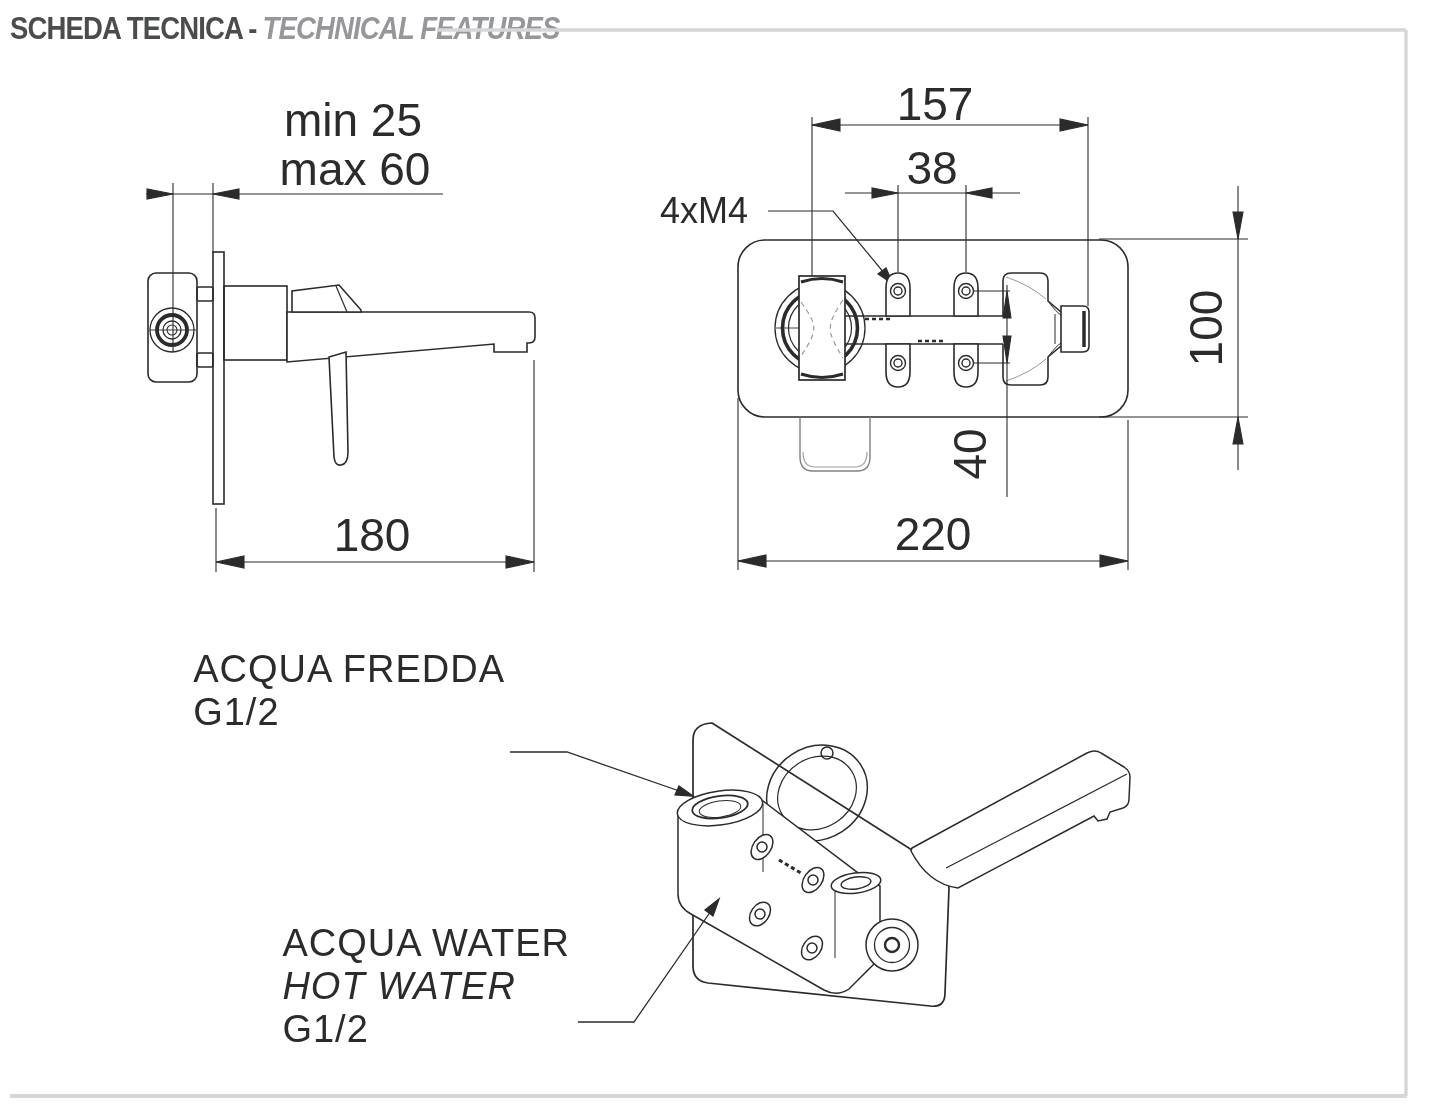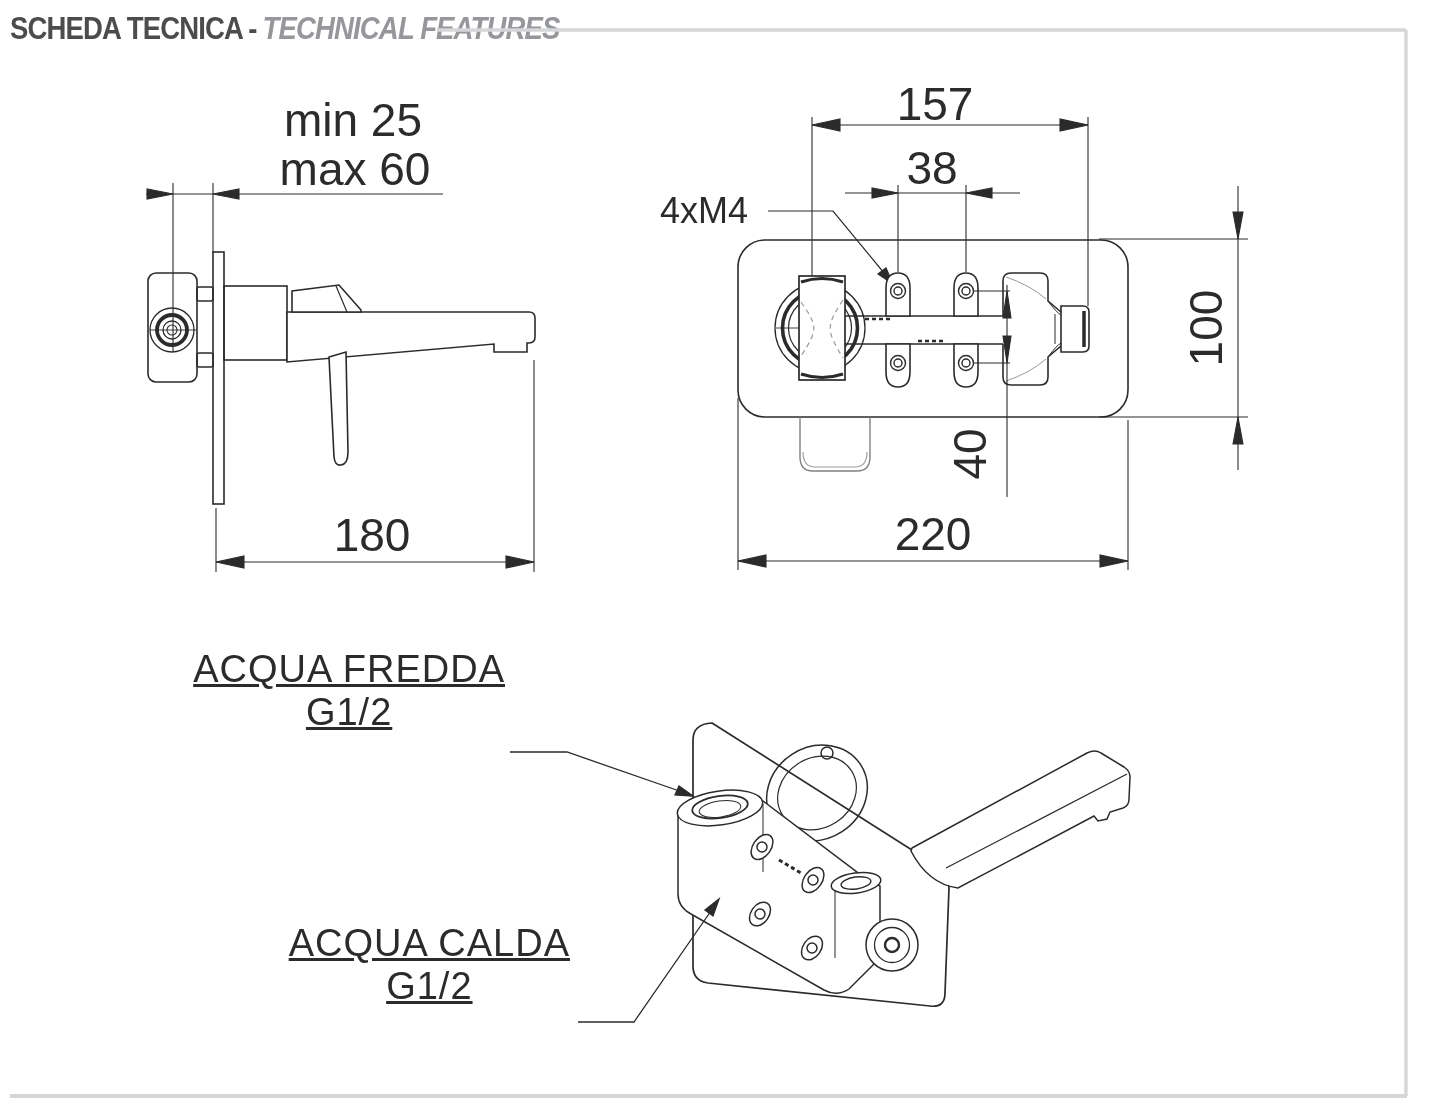--- a/index.html
+++ b/index.html
@@ -3,21 +3,21 @@
 <meta charset="utf-8">
 <style>
   html,body{margin:0;padding:0;background:#ffffff;}
   body{position:relative;width:1434px;height:1118px;font-family:"Liberation Sans",sans-serif;overflow:hidden;}
   .header{position:absolute;left:10px;top:10px;white-space:nowrap;transform:scaleX(.86);transform-origin:left top;}
   .header .it{font-size:32px;font-weight:bold;color:#4b4c4e;letter-spacing:-1px;}
   .header .dash{font-size:32px;font-weight:bold;color:#4b4c4e;margin:0 6px;}
   .header .en{font-size:32px;font-weight:bold;font-style:italic;color:#96979a;letter-spacing:-1px;}
   svg.drawing{position:absolute;left:0;top:0;}
   svg text{font-family:"Liberation Sans",sans-serif;fill:#2b2b2c;}
-  .wlabel{position:absolute;text-align:center;color:#2b2b2c;font-size:38px;line-height:43px;letter-spacing:1px;white-space:nowrap;text-decoration:underline;}
+  .wlabel{position:absolute;text-align:left;color:#2b2b2c;font-size:38px;line-height:43px;letter-spacing:1px;white-space:nowrap;}
   .wlabel .ital{font-style:italic;}
 </style>
 </head>
 <body>
 
 <div class="header">
   <span class="it">SCHEDA TECNICA</span><span class="dash">-</span><span class="en">TECHNICAL FEATURES</span>
 </div>
 
 <svg class="drawing" width="1434" height="1118" viewBox="0 0 1434 1118">
@@ -235,15 +235,16 @@
       <polygon points="719,899 713,916 705,910" fill="#2b2b2c"></polygon>
     </g>
   </g>
 </svg>
 
 <div class="wlabel" style="right:929px;top:648px;">
   <div>ACQUA FREDDA</div>
   <div>G1/2</div>
 </div>
 <div class="wlabel" style="right:864px;top:922px;">
-  <div>ACQUA CALDA</div>
+  <div>ACQUA WATER</div>
+  <div class="ital">HOT WATER</div>
   <div>G1/2</div>
 </div>
 
 </body></html>

